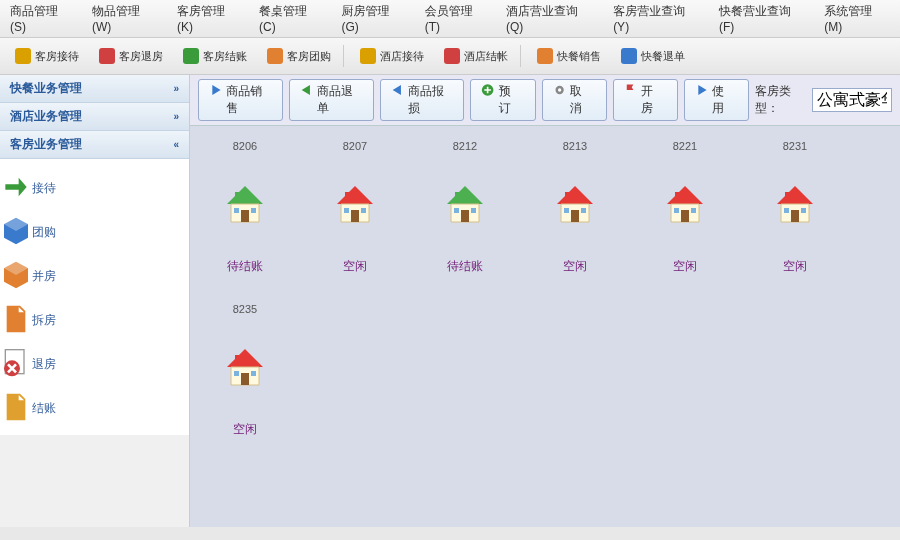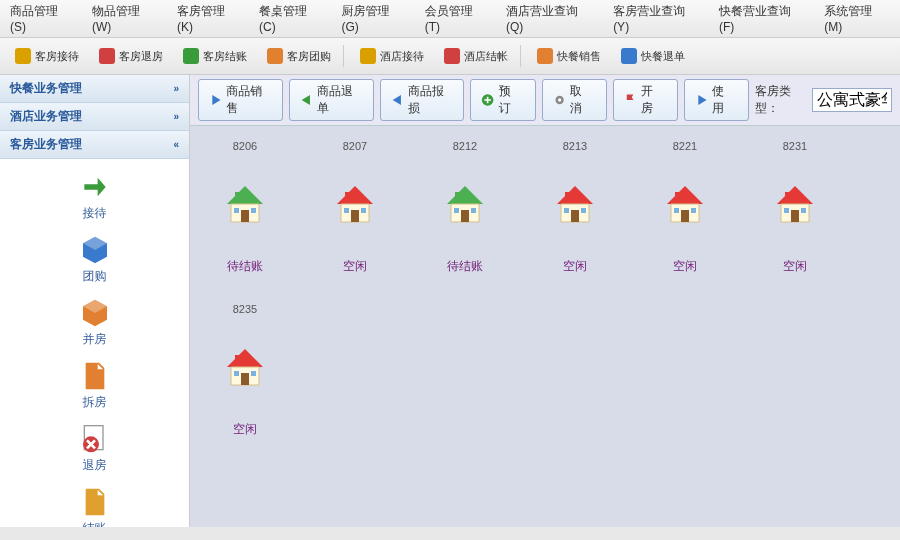--- a/index.html
+++ b/index.html
@@ -9,26 +9,26 @@
 .toolbar { background: linear-gradient(#f7f7f7, #e6e6e6); border-bottom: 1px solid #ccc; padding: 3px 4px; display: flex; gap: 2px; }
 .tb-btn { display: flex; align-items: center; padding: 2px 6px; cursor: pointer; border: 1px solid transparent; border-radius: 3px; }
 .tb-icon { width: 24px; height: 24px; display: flex; align-items: center; justify-content: center; }
 .tb-label { font-size: 11px; margin-top: 1px; }
 .sep { width: 1px; background: #ccc; margin: 4px 3px; }
 .main { display: flex; height: calc(540px - 20px - 48px - 20px); }
 .sidebar { width: 190px; background: #f0f0f0; border-right: 1px solid #ccc; overflow-y: auto; }
 .side-panel-hdr { background: linear-gradient(#eef4fa, #d8e4f0); color: #2a5a9a; font-weight: bold; padding: 5px 10px; border-bottom: 1px solid #c4d4e4; display: flex; justify-content: space-between; align-items: center; cursor: pointer; }
 .chev { font-size: 10px; }
 .side-items { background: #fff; padding: 6px 0; text-align: center; }
-.side-item { display: flex; flex-direction: column; align-items: center; padding: 6px 0; cursor: pointer; }
+.side-item { display: flex; flex-direction: row; align-items: center; padding: 6px 0; cursor: pointer; }
 .side-icon { width: 32px; height: 32px; display: flex; align-items: center; justify-content: center; }
 .side-label { margin-top: 2px; color: #365f9c; }
 .content { flex: 1; background: #d8dce8; display: flex; flex-direction: column; }
 .action-bar { background: #e8e8f4; padding: 4px 8px; display: flex; align-items: center; gap: 6px; border-bottom: 1px solid #bcc; }
-.act-btn { display: flex; align-items: center; gap: 4px; padding: 3px 10px; border: 1px solid #9ac; border-radius: 3px; background: linear-gradient(#f8fbfe,#e2edf7); cursor: pointer; font-size: 12px; }
+.act-btn { display: flex; gap: 4px; padding: 3px 10px; border: 1px solid #9ac; border-radius: 3px; background: linear-gradient(#f8fbfe,#e2edf7); cursor: pointer; font-size: 12px; }
 .act-icon { width: 14px; height: 14px; display: inline-flex; align-items: center; justify-content: center; }
 .room-type { margin-left: auto; display: flex; align-items: center; gap: 4px; }
 .room-type input { border: 1px solid #9ac; padding: 2px 4px; font-size: 16px; width: 80px; }
 .room-grid { flex: 1; padding: 14px 20px; display: flex; flex-wrap: wrap; gap: 28px 40px; align-content: flex-start; overflow-y: auto; }
 .room { width: 70px; display: flex; flex-direction: column; align-items: center; cursor: pointer; gap: 28px; }
 .room-num { font-size: 11px; color: #555; margin-bottom: 2px; }
 .room-icon { width: 48px; height: 44px; }
 .room-status { font-size: 12px; color: #701a75; margin-top: 4px; }
 </style>
 </head>

